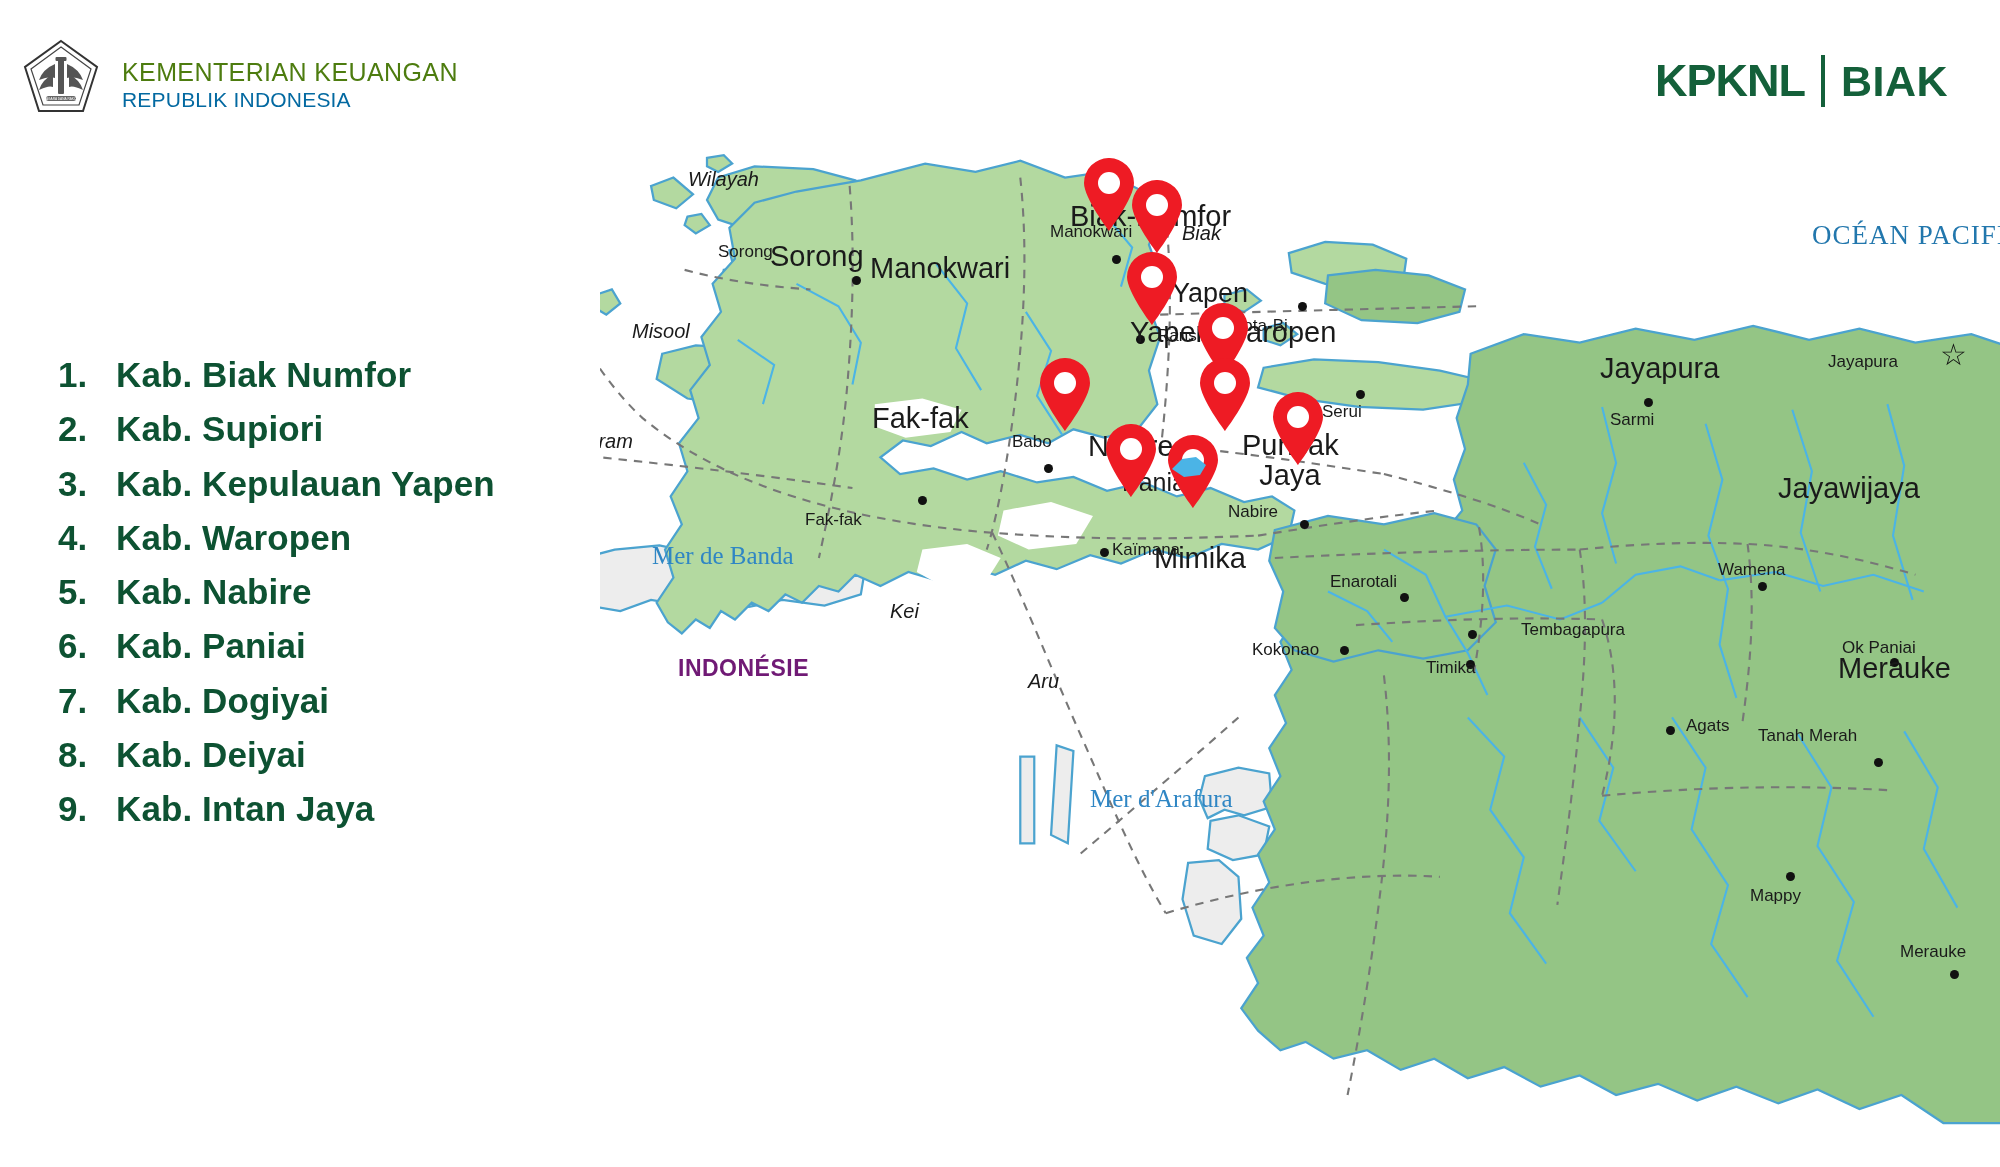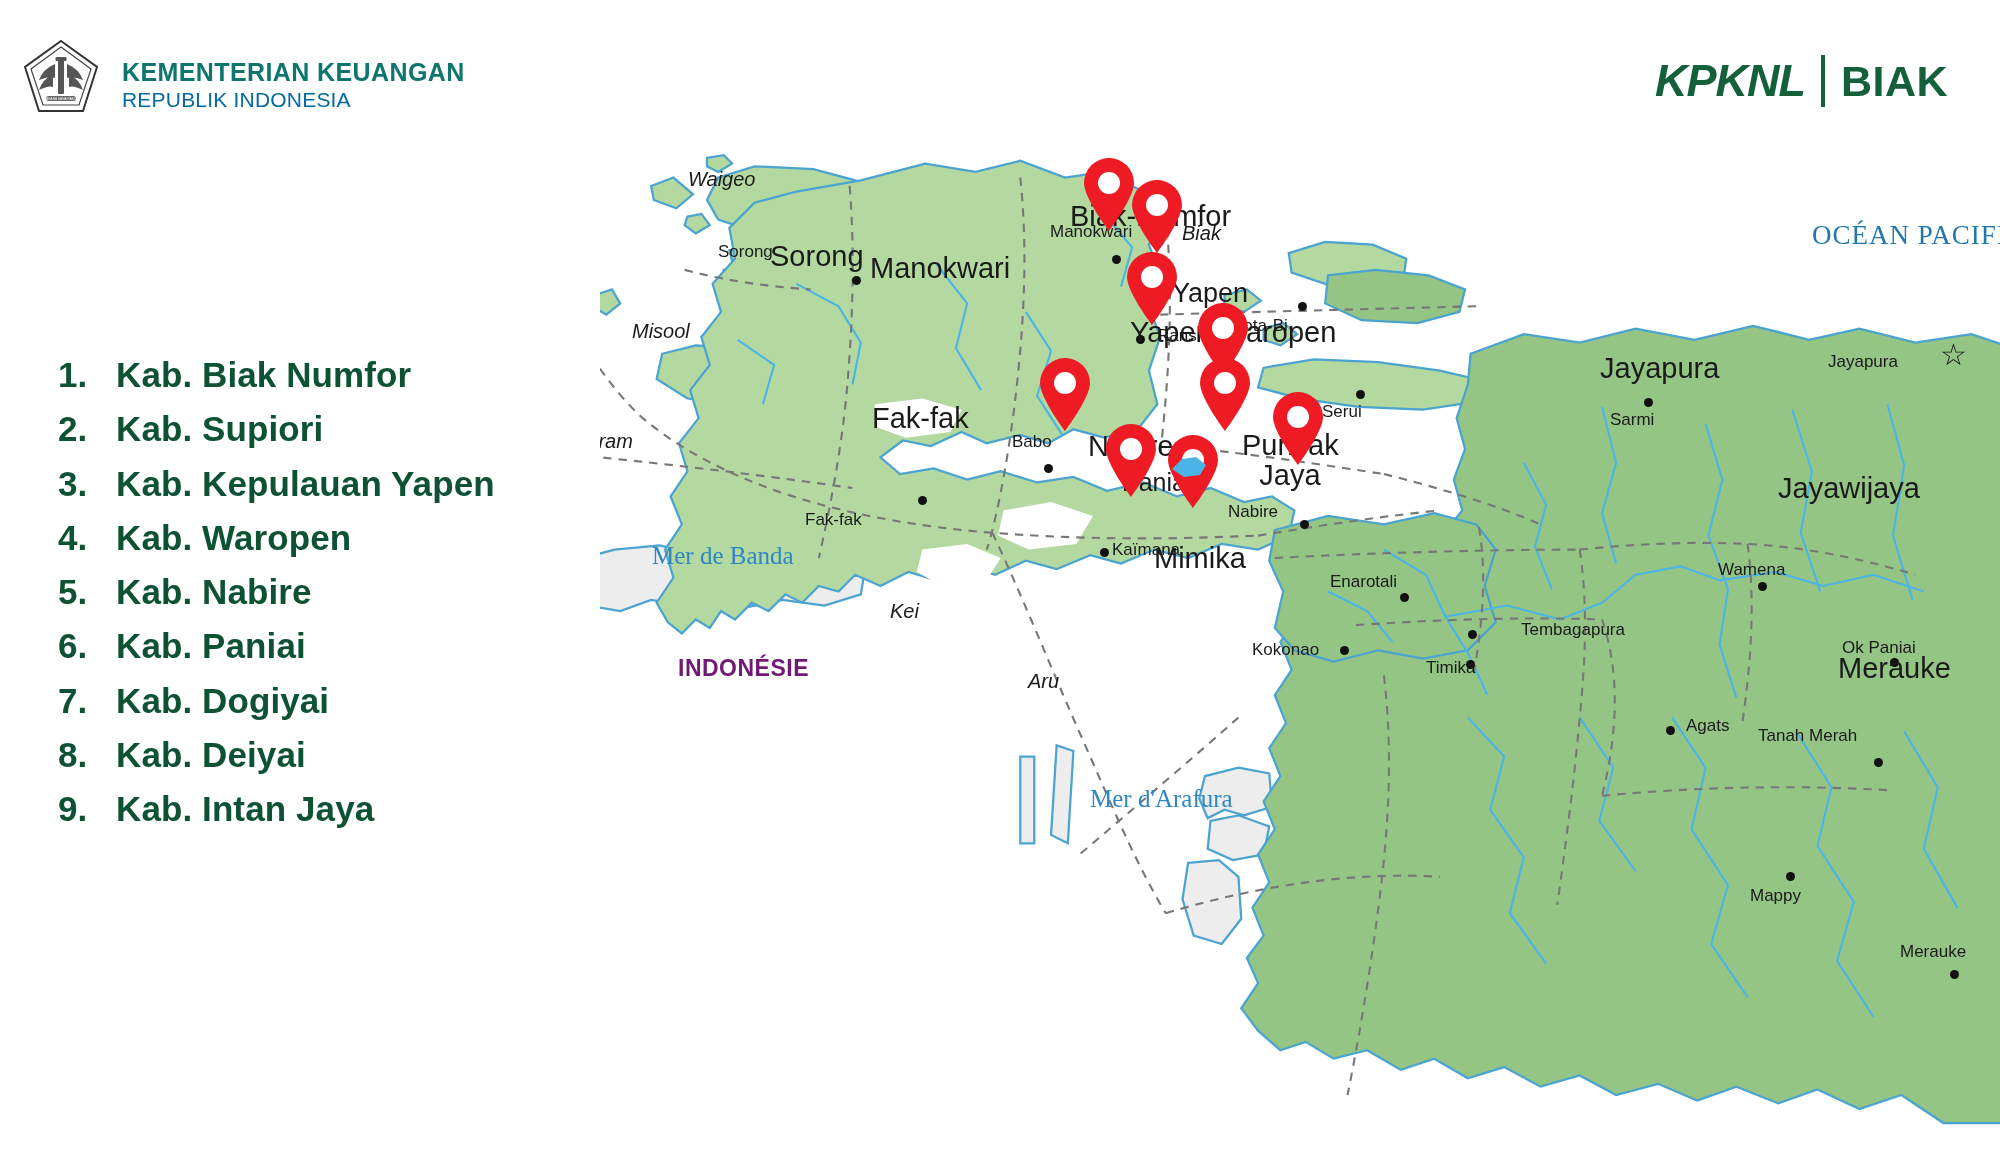--- a/index.html
+++ b/index.html
@@ -6,31 +6,31 @@
   body{
     width:2000px;height:1167px;position:relative;overflow:hidden;
     font-family:"Liberation Sans",sans-serif;
     -webkit-font-smoothing:antialiased;
   }
   .stage{position:absolute;inset:0;background:#fff;}
 
   
   .kemenkeu-logo{position:absolute;left:22px;top:38px;width:78px;height:78px;}
   .kemenkeu-text{position:absolute;left:122px;top:58px;}
-  .kemenkeu-text .l1{font-size:25px;font-weight:700;letter-spacing:.4px;color:#0f766e;line-height:1.15;}
+  .kemenkeu-text .l1{font-size:25px;font-weight:400;letter-spacing:.4px;color:#4d7c0f;line-height:1.15;}
   .kemenkeu-text .l2{font-size:21px;font-weight:400;letter-spacing:.2px;color:#0369a1;line-height:1.25;}
 
   .page-title{
     position:absolute;left:0;right:0;top:48px;text-align:center;
     font-size:54px;font-weight:700;color:#0d5232;letter-spacing:-0.5px;
     pointer-events:none;
   }
 
   .kpknl-logo{position:absolute;right:52px;top:55px;display:flex;align-items:center;gap:16px;color:#14603a;}
-  .kpknl-logo .kp{font-size:45px;font-weight:800;font-style:italic;letter-spacing:-1px;font-family:"Liberation Sans",sans-serif;}
+  .kpknl-logo .kp{font-size:45px;font-weight:800;letter-spacing:-1px;font-family:"Liberation Sans",sans-serif;}
   .kpknl-logo .bar{width:4px;height:52px;background:#14603a;display:inline-block;}
   .kpknl-logo .biak{font-size:43px;font-weight:700;letter-spacing:.5px;}
 
   
   .region-list{position:absolute;left:58px;top:355px;width:640px;}
   .region-row{display:flex;align-items:baseline;margin-bottom:14px;color:#0d5232;
     font-size:35px;font-weight:600;letter-spacing:.1px;line-height:1.15;}
   .region-row .num{width:58px;flex:0 0 58px;}
   .region-row .nm{white-space:nowrap;}
 
@@ -320,21 +320,21 @@
       <span class="map-label lbl-prov" style="left:554px;top:412px;font-size:29px;">Mimika</span>
       <span class="map-label lbl-prov" style="left:470px;top:70px;font-size:29px;">Biak-Numfor</span>
       <span class="map-label lbl-prov" style="left:530px;top:186px;font-size:29px;">Yapen Waropen</span>
       <span class="map-label lbl-prov" style="left:642px;top:300px;font-size:29px;line-height:1.05;width:96px;white-space:normal;text-align:center;">Puncak Jaya</span>
       <span class="map-label lbl-prov" style="left:1000px;top:222px;font-size:29px;">Jayapura</span>
       <span class="map-label lbl-prov" style="left:1178px;top:342px;font-size:29px;">Jayawijaya</span>
       <span class="map-label lbl-prov" style="left:1238px;top:522px;font-size:29px;">Merauke</span>
     </div>
 
     <div>
-      <span class="map-label lbl-isle" style="left:88px;top:38px;">Waigeo</span>
+      <span class="map-label lbl-isle" style="left:88px;top:38px;">Wilayah</span>
       <span class="map-label lbl-isle" style="left:32px;top:190px;">Misool</span>
       <span class="map-label lbl-isle" style="left:-26px;top:300px;">Seram</span>
 
       <span class="map-label lbl-isle" style="left:290px;top:470px;">Kei</span>
       <span class="map-label lbl-isle" style="left:428px;top:540px;">Aru</span>
       <span class="map-label lbl-isle" style="left:582px;top:92px;">Biak</span>
       <span class="map-label lbl-isle" style="left:572px;top:148px;font-style:normal;font-size:27px;">Yapen</span>
     </div>
 
     <div>

